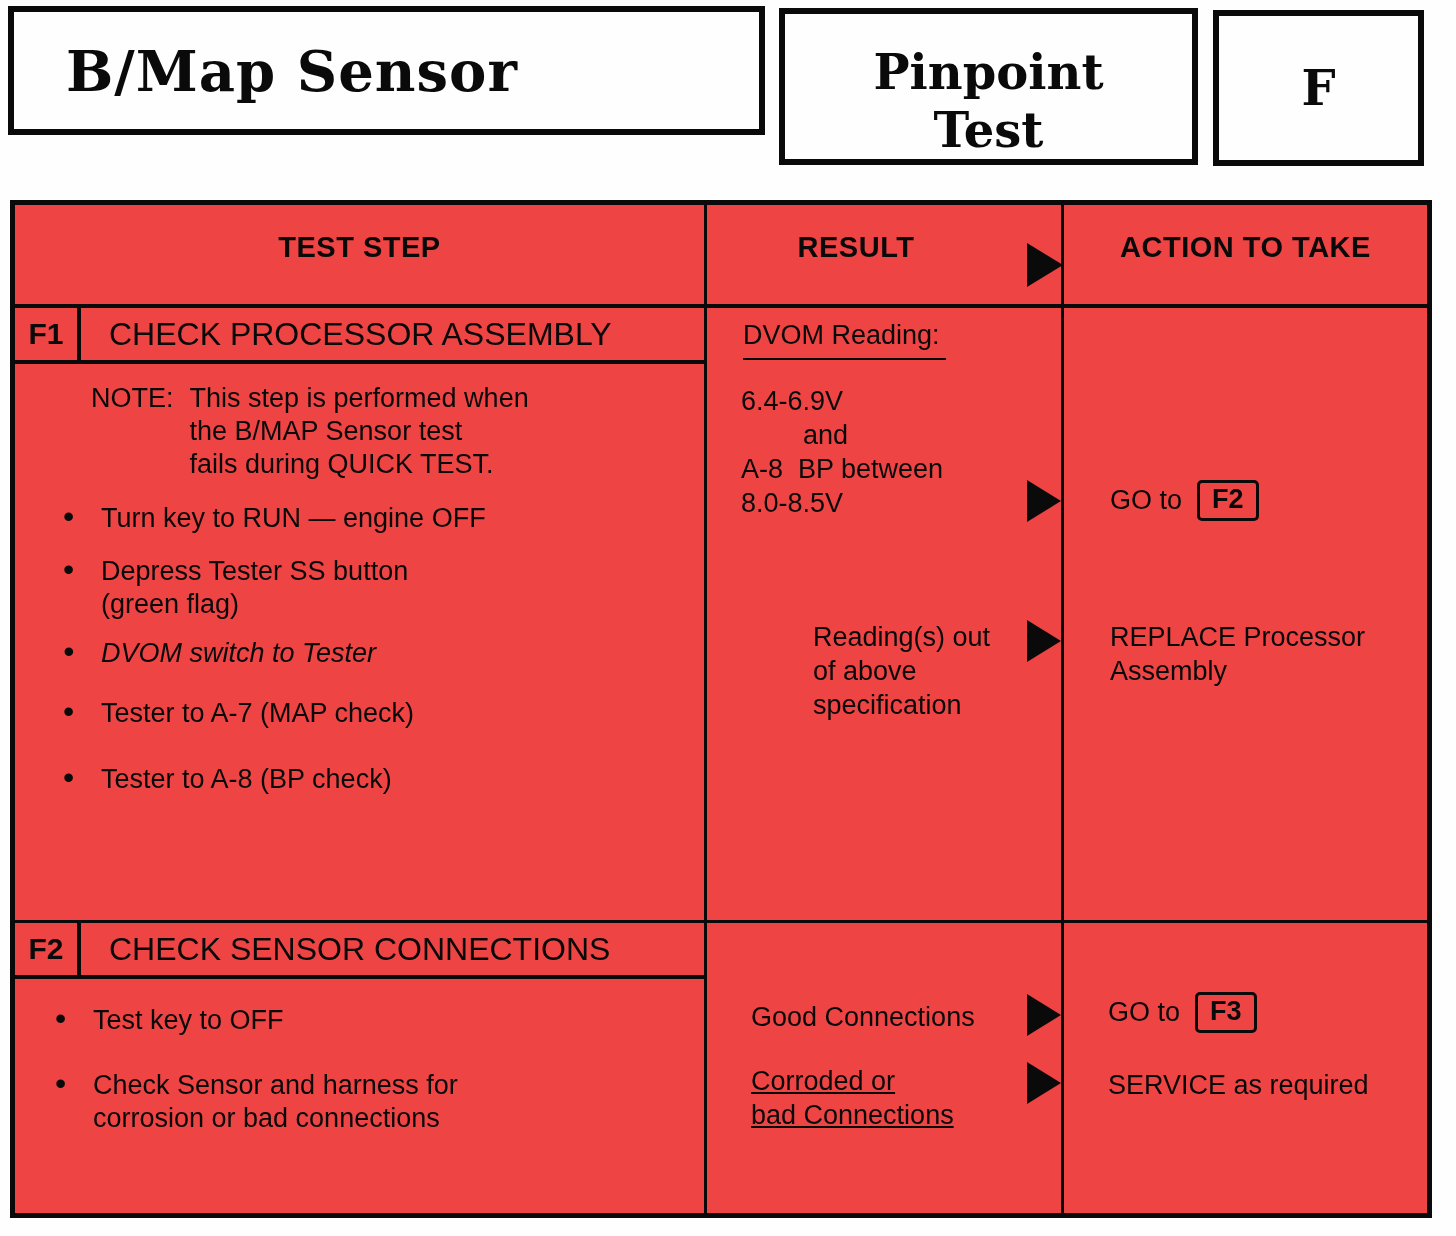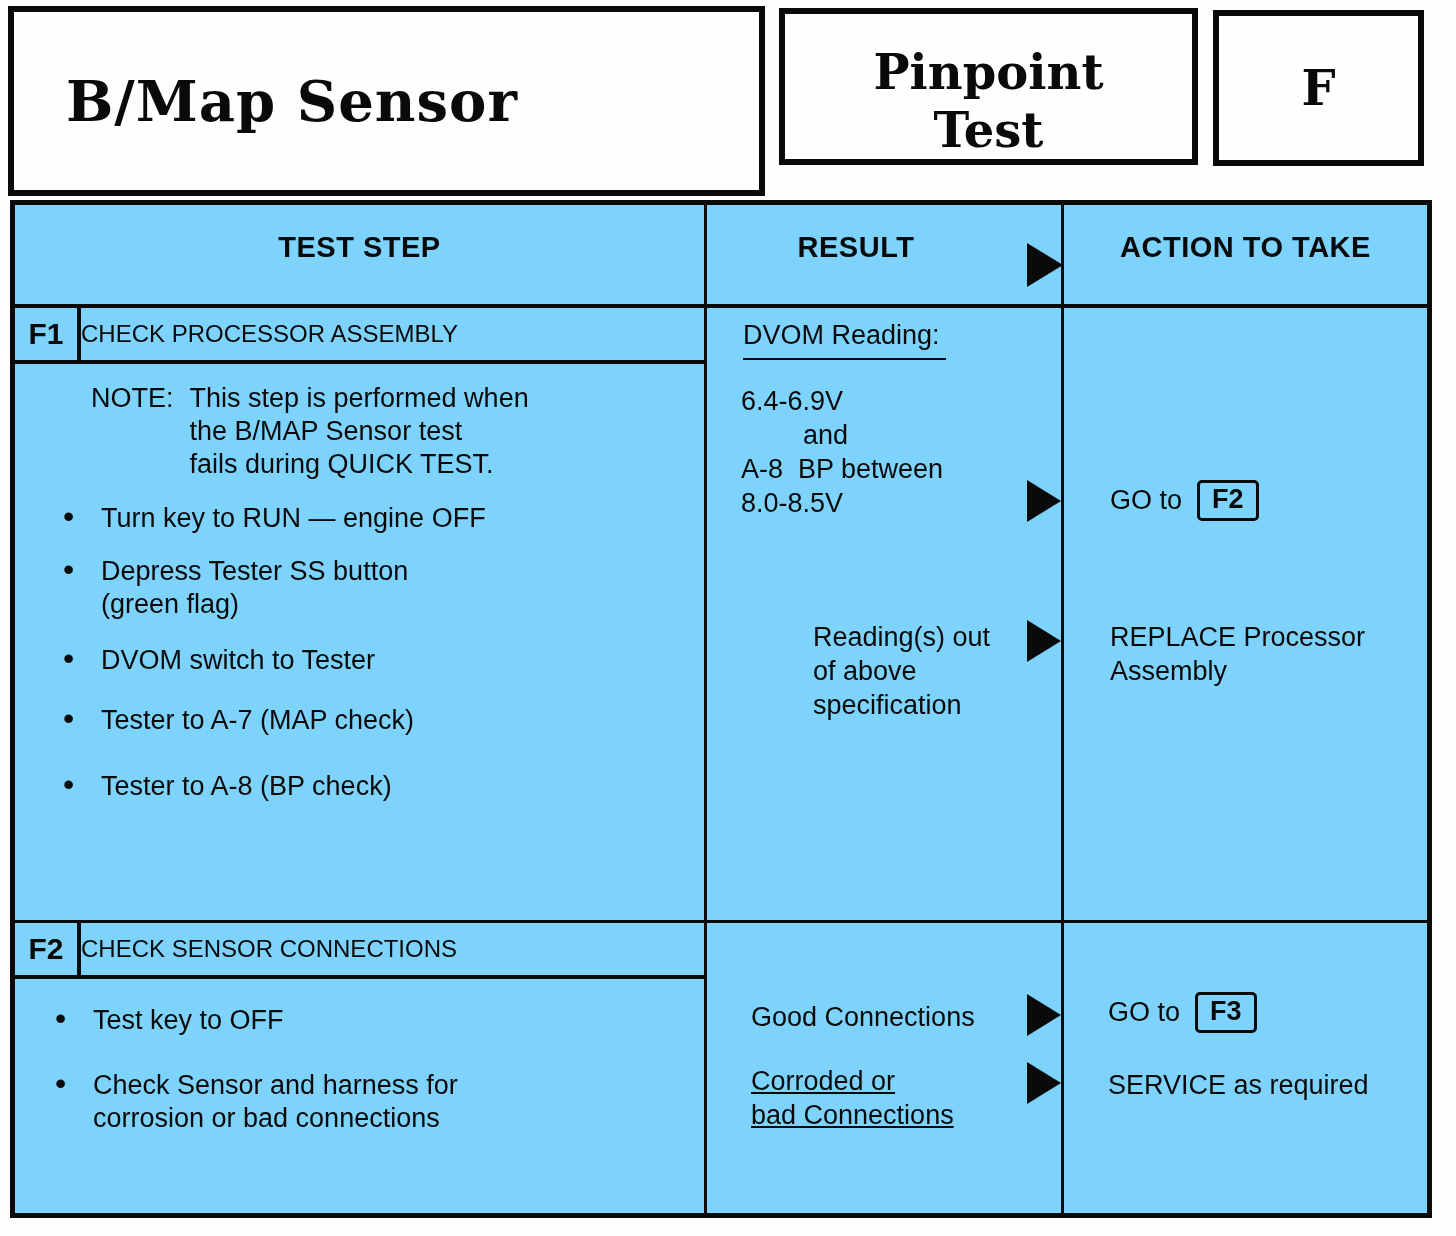--- a/index.html
+++ b/index.html
@@ -15,21 +15,21 @@
   .hbox{
     position:absolute;
     box-sizing:border-box;
     border:6px solid #0a0a0a;
     background:#fefefe;
     display:flex;align-items:center;
     font-family:"DejaVu Serif",serif;
     font-weight:bold;
   }
   .hbox.title{
-    left:8px;top:6px;width:757px;height:190px;
+    left:8px;top:6px;width:757px;height:129px;
     padding-left:52px;
     font-size:56px;letter-spacing:1px;
   }
   .hbox.pinpoint{
     left:779px;top:8px;width:419px;height:157px;
     flex-direction:column;justify-content:flex-end;
     font-size:48px;line-height:58px;text-align:center;
   }
   .hbox.letter{
     left:1213px;top:10px;width:211px;height:156px;
@@ -38,21 +38,21 @@
   }
   
   .ptable{
     position:absolute;
     left:10px;top:200px;width:1422px;height:1018px;
     box-sizing:border-box;
     border:5px solid #0a0a0a;
     display:grid;
     grid-template-columns:692px 357px auto;
     grid-template-rows:103px 615px auto;
-    background:#7dd3fc;
+    background:#ef4444;
   }
   .cell{
     position:relative;
     box-sizing:border-box;
     border-right:3px solid #0a0a0a;
     border-bottom:3px solid #0a0a0a;
     font-size:27px;
   }
   .cell.last-col{border-right:none;}
   .cell.last-row{border-bottom:none;}
@@ -85,21 +85,22 @@
   .step-id{
     width:62px;
     border-right:4px solid #0a0a0a;
     display:flex;align-items:center;justify-content:center;
     font-weight:bold;font-size:30px;
     flex-shrink:0;
   }
   .step-title{
     flex:1;
     display:flex;align-items:center;
-    font-size:24px;
+    padding-left:28px;
+    font-size:32px;
   }
   
   .note{
     display:flex;
     margin:18px 0 0 76px;
     line-height:33px;
   }
   .note .note-label{margin-right:16px;white-space:nowrap;}
   
   .bullet{
@@ -108,21 +109,21 @@
     padding-left:38px;
     line-height:33px;
   }
   .bullet::before{
     content:"\2022";
     position:absolute;left:0;top:-2px;
     font-size:32px;
   }
   .b-mt1{margin-top:21px;}
   .b-mt2{margin-top:20px;}
-  .b-mt3{margin-top:23px;}
+  .b-mt3{margin-top:16px;font-style:italic;}
   .b-mt4{margin-top:27px;}
   .b-mt5{margin-top:33px;}
   .f2-b1{margin-top:25px;}
   .f2-b2{margin-top:32px;}
   
   .dvom-heading{
     position:absolute;left:36px;top:12px;
     padding-bottom:7px;
     border-bottom:2px solid #0a0a0a;
     padding-right:6px;

